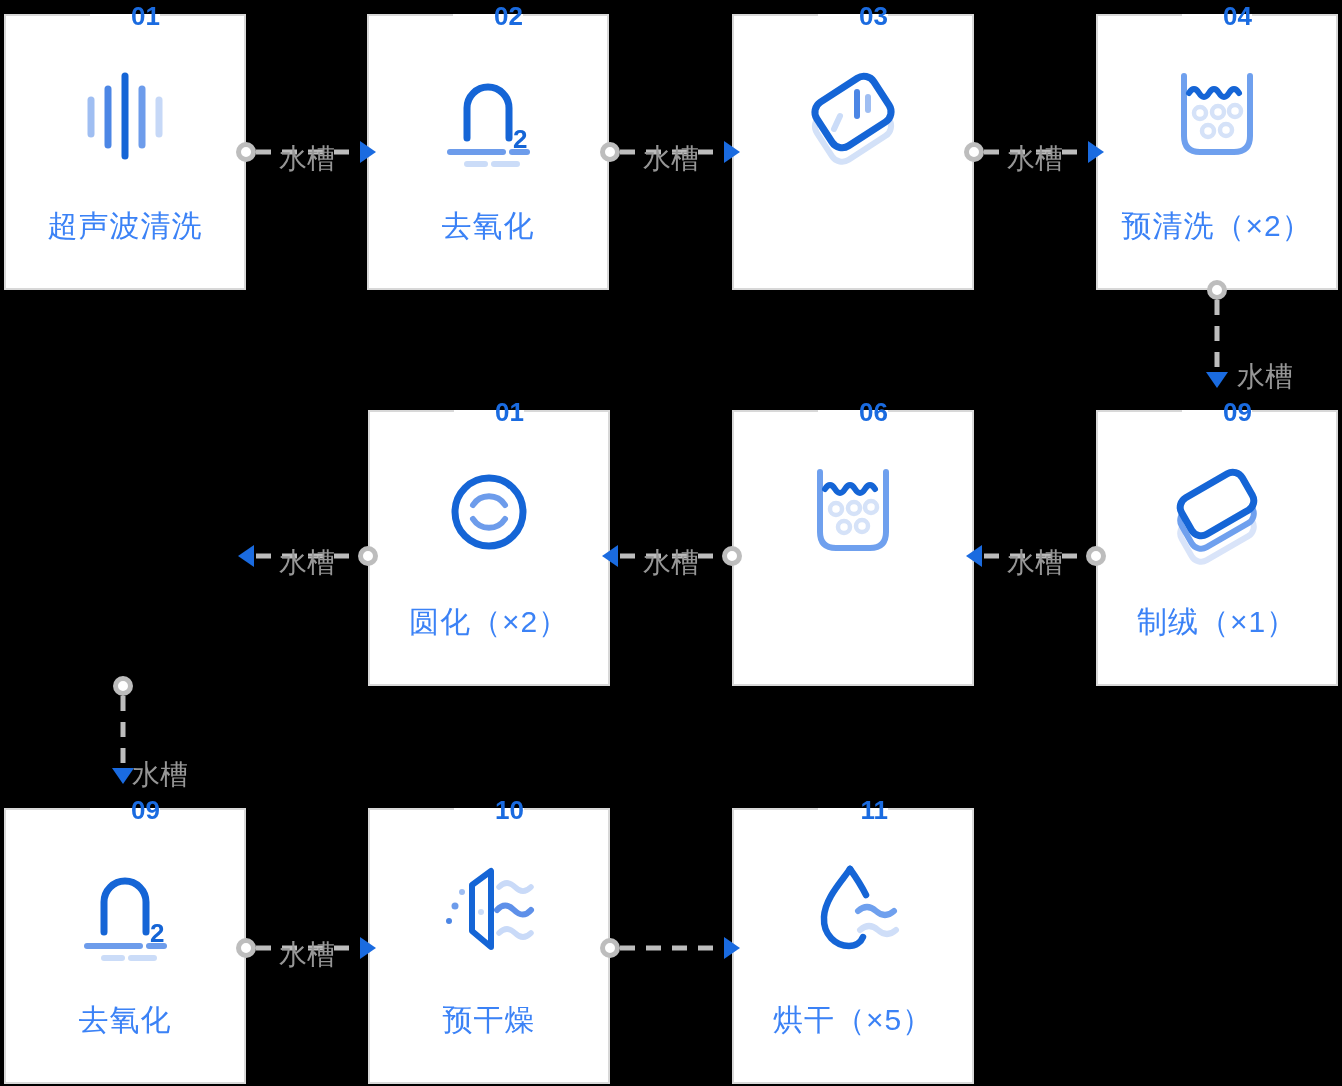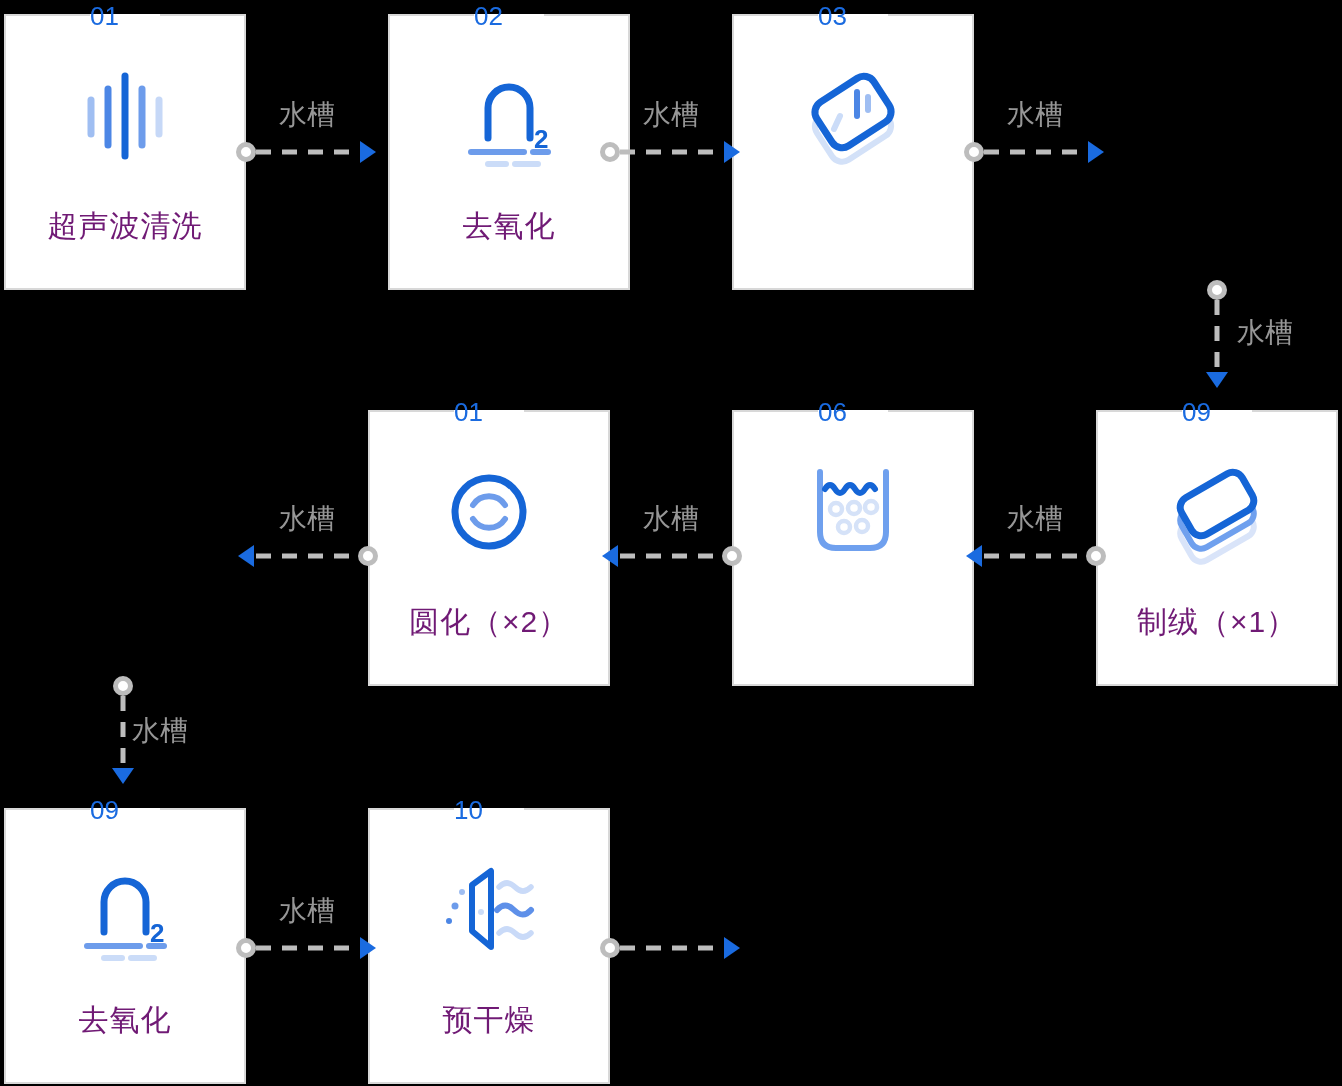--- a/index.html
+++ b/index.html
@@ -2,51 +2,51 @@
 <html><head>
 <meta charset="utf-8">
 <style>
   html,body{margin:0;padding:0;background:#000;}
   body{width:1342px;height:1086px;position:relative;overflow:hidden;
        font-family:"Liberation Sans","DejaVu Sans",sans-serif;}
   .stage{position:absolute;left:0;top:0;width:1342px;height:1086px;}
   .card{position:absolute;width:242px;height:276px;box-sizing:border-box;
         background:#fff;border:2px solid #D8D8D8;}
   .num{position:absolute;top:-15px;left:50%;margin-left:-35px;width:70px;height:30px;
-       line-height:30px;text-align:left;font-size:26px;font-weight:400;color:#1A6BE0;
+       line-height:30px;text-align:right;font-size:26px;font-weight:700;color:#1A6BE0;
        background:linear-gradient(to bottom, rgba(0,0,0,0) 13px, #fff 13px);}
   .icon{position:absolute;top:44px;left:50%;transform:translateX(-50%);
         width:110px;height:112px;}
   .icon svg{display:block;}
   .label{position:absolute;top:190px;left:0;width:100%;text-align:center;
-         font-size:30px;color:#701a75;letter-spacing:1px;white-space:nowrap;}
+         font-size:30px;color:#3b82f6;letter-spacing:1px;white-space:nowrap;}
   .conn{position:absolute;}
   .conn svg{display:block;overflow:visible;}
-  .conn-label{position:absolute;font-size:28px;color:#969696;white-space:nowrap;}
+  .conn-label{position:absolute;font-size:28px;color:#969696;white-space:nowrap;margin-top:44px;}
   .conn-label.center{transform:translateX(-50%);}
 </style>
 </head>
 <body>
 
 <div class="stage">
 
   <div class="card" style="left:4px;top:14px">
     <span class="num">01</span>
     <div class="icon">
   <svg viewBox="0 0 110 112" width="110" height="112" fill="none" stroke-linecap="round">
     <line x1="21" y1="40" x2="21" y2="74" stroke="#9FBEF2" stroke-width="7"></line>
     <line x1="38" y1="29" x2="38" y2="85" stroke="#4C86E5" stroke-width="7"></line>
     <line x1="55" y1="16" x2="55" y2="96" stroke="#1565D6" stroke-width="7"></line>
     <line x1="72" y1="29" x2="72" y2="85" stroke="#6D9CEB" stroke-width="7"></line>
     <line x1="89" y1="40" x2="89" y2="74" stroke="#C6D8F7" stroke-width="7"></line>
   </svg>
 </div>
     <div class="label">超声波清洗</div>
   </div>
-  <div class="card" style="left:388px;top:14px">
+  <div class="card" style="left:367px;top:14px">
     <span class="num">02</span>
     <div class="icon">
   <svg viewBox="0 0 110 112" width="110" height="112" fill="none" stroke-linecap="round">
     <path d="M34 78 L34 48 A21 21 0 0 1 76 48 L76 78" stroke="#1565D6" stroke-width="7"></path>
     <text x="80" y="88" font-size="26" font-weight="700" fill="#1565D6" stroke="none">2</text>
     <line x1="17" y1="92" x2="70" y2="92" stroke="#6D9CEB" stroke-width="6"></line>
     <line x1="79" y1="92" x2="94" y2="92" stroke="#6D9CEB" stroke-width="6"></line>
     <line x1="34" y1="104" x2="52" y2="104" stroke="#CBDCF8" stroke-width="6"></line>
     <line x1="61" y1="104" x2="84" y2="104" stroke="#CBDCF8" stroke-width="6"></line>
   </svg>
@@ -61,20 +61,35 @@
       <rect x="21" y="40" width="68" height="52" rx="12" stroke="#D3E1F8" stroke-width="6"></rect>
     </g>
     <g transform="rotate(-33 55 52)">
       <rect x="21" y="26" width="68" height="52" rx="12" stroke="#1565D6" stroke-width="7" fill="#FFFFFF"></rect>
     </g>
     <line x1="59" y1="32" x2="59" y2="56" stroke="#4C86E5" stroke-width="6" stroke-linecap="round"></line>
     <line x1="70" y1="37" x2="70" y2="50" stroke="#9FBEF2" stroke-width="6" stroke-linecap="round"></line>
     <line x1="42" y1="56" x2="36" y2="69" stroke="#CBDCF8" stroke-width="6" stroke-linecap="round"></line>
   </svg>
 </div>
+  </div>
+  <div class="card" style="left:1096px;top:14px">
+    <span class="num">04</span>
+    <div class="icon">
+  <svg viewBox="0 0 110 112" width="110" height="112" fill="none" stroke-linecap="round" stroke-linejoin="round">
+    <path d="M22 16 L22 76 Q22 92 38 92 L72 92 Q88 92 88 76 L88 16" stroke="#6FA0EE" stroke-width="6"></path>
+    <path d="M27 33 q5 -8 10 0 t10 0 t10 0 t10 0 t10 0" stroke="#1565D6" stroke-width="6"></path>
+    <circle cx="38" cy="53" r="6" stroke="#D5E2F8" stroke-width="4.5"></circle>
+    <circle cx="56" cy="52" r="6" stroke="#D5E2F8" stroke-width="4.5"></circle>
+    <circle cx="73" cy="51" r="6" stroke="#D5E2F8" stroke-width="4.5"></circle>
+    <circle cx="46" cy="71" r="6" stroke="#D5E2F8" stroke-width="4.5"></circle>
+    <circle cx="64" cy="70" r="6" stroke="#D5E2F8" stroke-width="4.5"></circle>
+  </svg>
+</div>
+    <div class="label">预清洗（×2）</div>
   </div>
 
   <div class="card" style="left:1096px;top:410px">
     <span class="num">09</span>
     <div class="icon">
   <svg viewBox="0 0 110 112" width="110" height="112" fill="none" stroke-linejoin="round">
     <g transform="rotate(-30 55 74)">
       <rect x="20" y="53" width="70" height="42" rx="11" stroke="#D9E4F9" stroke-width="6"></rect>
     </g>
     <g transform="rotate(-30 55 61)">
@@ -135,20 +150,32 @@
     <circle cx="28" cy="38" r="3" fill="#9FBEF2" stroke="none"></circle>
     <circle cx="21" cy="52" r="3.5" fill="#6D9CEB" stroke="none"></circle>
     <circle cx="15" cy="67" r="3" fill="#4C86E5" stroke="none"></circle>
     <circle cx="47" cy="58" r="3" fill="#CBDCF8" stroke="none"></circle>
     <path d="M65 33 q8 -8 16 0 t16 0" stroke="#C9DAF8" stroke-width="5.5"></path>
     <path d="M63 56 q8 -9 17 0 t17 0" stroke="#5E90E9" stroke-width="6"></path>
     <path d="M65 79 q8 -8 16 0 t16 0" stroke="#C9DAF8" stroke-width="5.5"></path>
   </svg>
 </div>
     <div class="label">预干燥</div>
+  </div>
+  <div class="card" style="left:732px;top:808px">
+    <span class="num">11</span>
+    <div class="icon">
+  <svg viewBox="0 0 110 112" width="110" height="112" fill="none" stroke-linecap="round">
+    <path d="M52 15 C 44 27 27 44 26 63 C 25 81 38 92 51 92 C 58 92 63 88 65 83" stroke="#1565D6" stroke-width="6.5"></path>
+    <path d="M52 15 C 57 22 63 31 68 41" stroke="#1565D6" stroke-width="6.5"></path>
+    <path d="M60 57 q9 -8 18 0 t18 0" stroke="#6FA0EE" stroke-width="6"></path>
+    <path d="M62 76 q9 -8 18 0 t18 0" stroke="#CFDEF8" stroke-width="6"></path>
+  </svg>
+</div>
+    <div class="label">烘干（×5）</div>
   </div>
 
   <div class="conn" style="left:234px;top:130px">
     <svg width="146" height="44" viewBox="0 0 146 44" fill="none">
       <line x1="22" y1="22" x2="124" y2="22" stroke="#BDBDBD" stroke-width="5" stroke-dasharray="15 11"></line>
       <circle cx="12" cy="22" r="7.5" fill="#FFFFFF" stroke="#BDBDBD" stroke-width="5"></circle>
       <path d="M126 11 L142 22 L126 33 Z" fill="#1A6BE0"></path>
     </svg>
   </div>
   <div class="conn" style="left:598px;top:130px">

